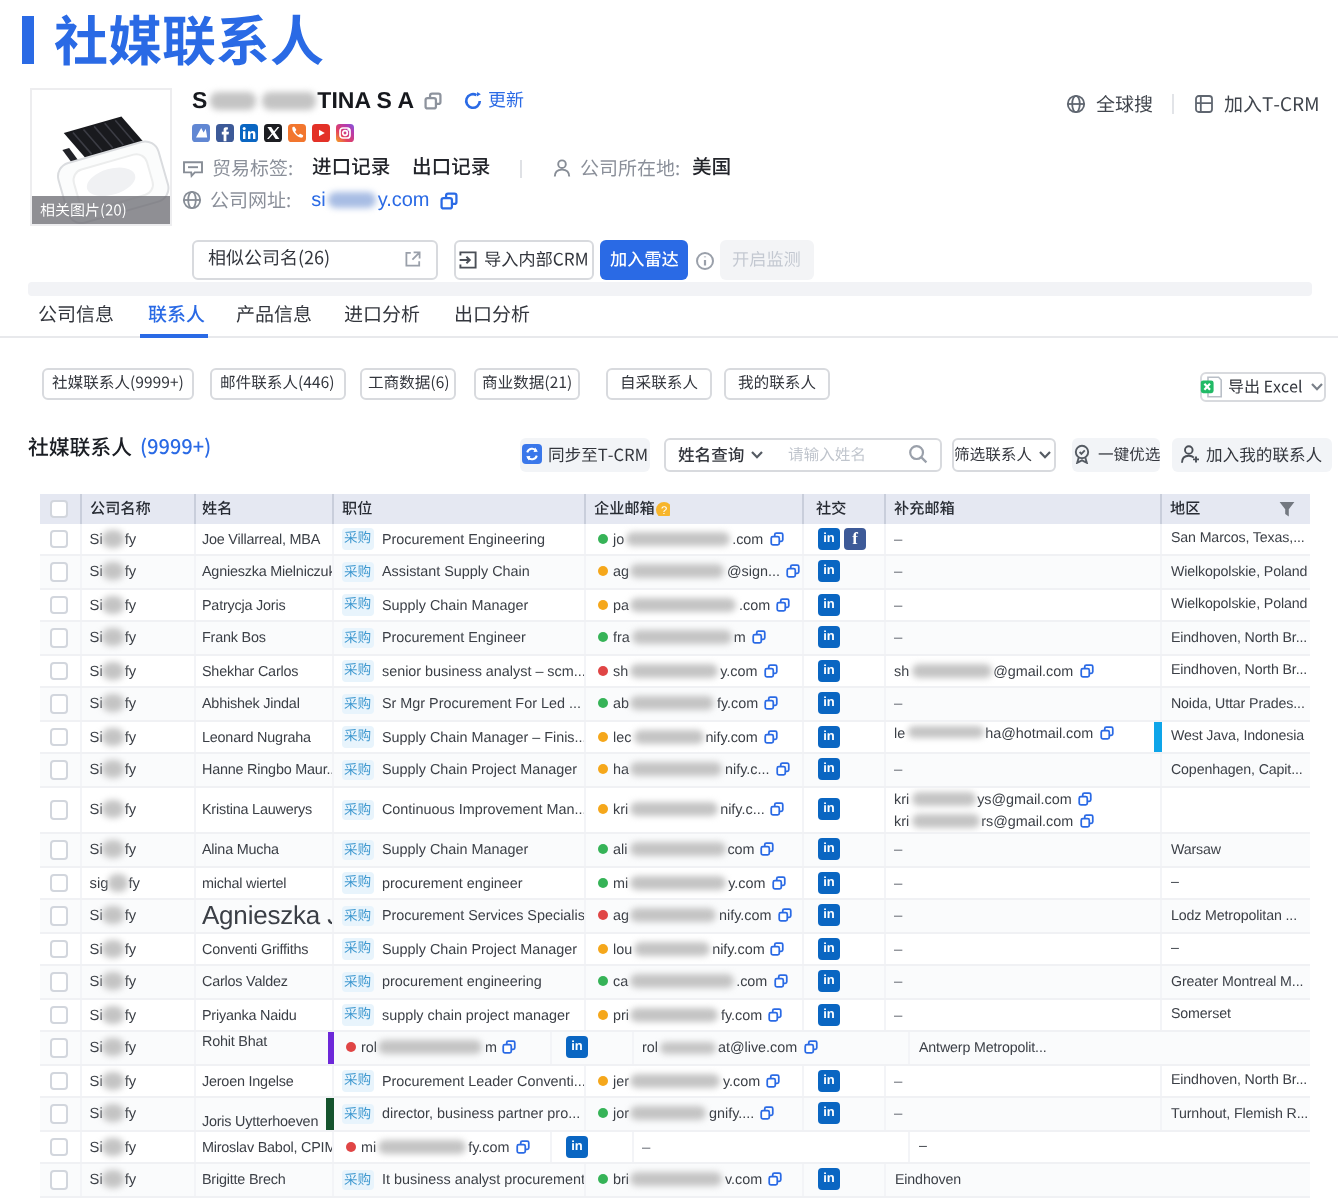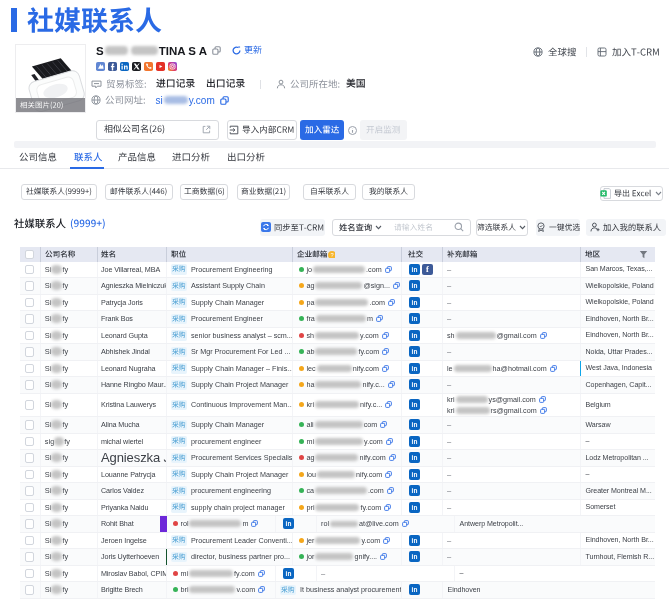--- a/index.html
+++ b/index.html
@@ -869,21 +869,21 @@
 <div class="ab" style="left:20px;top:327.5px;width:635px;height:16.5px;background:#fff;border-bottom:1px solid #f0f1f4;display:flex">
     <div style="flex:none;width:20.8px;display:flex;align-items:center;padding-left:4.5px;border-right:1px solid #f3f4f7;overflow:hidden;height:100%;">
       <span style="display:block;width:9.5px;height:9.5px;border:1px solid #d2d6dd;border-radius:2px;background:#fff"></span>
     </div>
     <div style="flex:none;width:57.2px;display:flex;align-items:center;padding-left:4px;border-right:1px solid #f3f4f7;overflow:hidden;height:100%;">
       <span style="font-size:7.4px;color:#3b3f46">Si</span>
       <span class="blur" style="width:11px;height:9px;margin:0;border-radius:45%"></span>
       <span style="font-size:7.4px;color:#3b3f46">fy</span>
     </div>
     <div style="flex:none;width:69px;display:flex;align-items:center;padding-left:3px;border-right:1px solid #f3f4f7;overflow:hidden;height:100%;">
-      <span style="font-size:7.2px;color:#3b3f46;white-space:nowrap;letter-spacing:-.1px">Leonard Gupta</span>
+      <span style="font-size:7.2px;color:#3b3f46;white-space:nowrap;letter-spacing:-.1px">Shekhar Carlos</span>
     </div>
     <div style="flex:none;width:126px;display:flex;align-items:center;padding-left:4px;border-right:1px solid #f3f4f7;overflow:hidden;height:100%;">
       <span style="flex:none;display:inline-flex;width:16px;height:10.5px;background:#e8f4fc;border-radius:2px;align-items:center;justify-content:center;margin-right:4px">
         <svg class="ck" style="width:13.6px;height:7.8px;" viewBox="0 0 13.6 7.8">
           <g fill="#3c97cf" transform="translate(0,6.12) scale(0.006800,-0.006800)">
             <use href="#gr91c7" x="0"></use>
             <use href="#gr8d2d" x="1000"></use>
           </g>
         </svg>
       </span>
@@ -999,21 +999,21 @@
       <span style="margin-left:3px;flex:none">
         <svg class="ic" style="width:7px;height:7px;" viewBox="0 0 8 8">
           <rect x="2.7" y="0.7" width="4.6" height="4.6" rx="0.9" fill="none" stroke="#2a6ae5" stroke-width="1"></rect>
           <rect x="0.7" y="2.7" width="4.6" height="4.6" rx="0.9" fill="#fff" stroke="#2a6ae5" stroke-width="1"></rect>
         </svg>
       </span>
     </div>
     <div style="flex:none;width:41px;display:flex;align-items:center;padding-left:7px;border-right:1px solid #f3f4f7;overflow:hidden;height:100%;">
       <span style="display:inline-flex;width:11px;height:11px;border-radius:2px;background:#0a66c2;color:#fff;font-size:6.5px;font-weight:bold;align-items:center;justify-content:center;font-family:'Liberation Sans'">in</span>
     </div>
-    <div style="flex:none;width:138px;display:flex;align-items:center;padding-left:4px;border-right:1px solid #0ea5e9;overflow:hidden;height:100%;">
+    <div style="flex:none;width:138px;display:flex;align-items:flex-start;padding-left:4px;border-right:4px solid #0ea5e9;overflow:hidden;height:100%;">
       <div>
         <div style="display:flex;align-items:center;height:11px">
           <span style="font-size:7.2px;color:#3b3f46;white-space:nowrap">le</span>
           <span class="blur" style="width:38px;height:6.5px;margin:0 1px"></span>
           <span style="font-size:7.2px;color:#3b3f46;white-space:nowrap">ha@hotmail.com</span>
           <span style="margin-left:3px;flex:none">
             <svg class="ic" style="width:7px;height:7px;" viewBox="0 0 8 8">
               <rect x="2.7" y="0.7" width="4.6" height="4.6" rx="0.9" fill="none" stroke="#2a6ae5" stroke-width="1"></rect>
               <rect x="0.7" y="2.7" width="4.6" height="4.6" rx="0.9" fill="#fff" stroke="#2a6ae5" stroke-width="1"></rect>
             </svg>
@@ -1127,23 +1127,20 @@
           <span style="font-size:7.2px;color:#3b3f46;white-space:nowrap">rs@gmail.com</span>
           <span style="margin-left:3px;flex:none">
             <svg class="ic" style="width:7px;height:7px;" viewBox="0 0 8 8">
               <rect x="2.7" y="0.7" width="4.6" height="4.6" rx="0.9" fill="none" stroke="#2a6ae5" stroke-width="1"></rect>
               <rect x="0.7" y="2.7" width="4.6" height="4.6" rx="0.9" fill="#fff" stroke="#2a6ae5" stroke-width="1"></rect>
             </svg>
           </span>
         </div>
       </div>
     </div>
-    <div style="flex:none;width:74px;display:flex;align-items:center;padding-left:4.5px;border-right:1px solid transparent;overflow:hidden;height:100%;">
-      <span style="font-size:7.1px;color:#3b3f46;white-space:nowrap;letter-spacing:-.06px">Belgium</span>
-    </div>
   </div>
 <div class="ab" style="left:20px;top:417.0px;width:635px;height:16.5px;background:#fafbfc;border-bottom:1px solid #f0f1f4;display:flex">
     <div style="flex:none;width:20.8px;display:flex;align-items:center;padding-left:4.5px;border-right:1px solid #f3f4f7;overflow:hidden;height:100%;">
       <span style="display:block;width:9.5px;height:9.5px;border:1px solid #d2d6dd;border-radius:2px;background:#fff"></span>
     </div>
     <div style="flex:none;width:57.2px;display:flex;align-items:center;padding-left:4px;border-right:1px solid #f3f4f7;overflow:hidden;height:100%;">
       <span style="font-size:7.4px;color:#3b3f46">Si</span>
       <span class="blur" style="width:11px;height:9px;margin:0;border-radius:45%"></span>
       <span style="font-size:7.4px;color:#3b3f46">fy</span>
     </div>
@@ -1276,21 +1273,21 @@
 <div class="ab" style="left:20px;top:466.5px;width:635px;height:16.5px;background:#fff;border-bottom:1px solid #f0f1f4;display:flex">
     <div style="flex:none;width:20.8px;display:flex;align-items:center;padding-left:4.5px;border-right:1px solid #f3f4f7;overflow:hidden;height:100%;">
       <span style="display:block;width:9.5px;height:9.5px;border:1px solid #d2d6dd;border-radius:2px;background:#fff"></span>
     </div>
     <div style="flex:none;width:57.2px;display:flex;align-items:center;padding-left:4px;border-right:1px solid #f3f4f7;overflow:hidden;height:100%;">
       <span style="font-size:7.4px;color:#3b3f46">Si</span>
       <span class="blur" style="width:11px;height:9px;margin:0;border-radius:45%"></span>
       <span style="font-size:7.4px;color:#3b3f46">fy</span>
     </div>
     <div style="flex:none;width:69px;display:flex;align-items:center;padding-left:3px;border-right:1px solid #f3f4f7;overflow:hidden;height:100%;">
-      <span style="font-size:7.2px;color:#3b3f46;white-space:nowrap;letter-spacing:-.1px">Louanne Patrycja</span>
+      <span style="font-size:7.2px;color:#3b3f46;white-space:nowrap;letter-spacing:-.1px">Conventi Griffiths</span>
     </div>
     <div style="flex:none;width:126px;display:flex;align-items:center;padding-left:4px;border-right:1px solid #f3f4f7;overflow:hidden;height:100%;">
       <span style="flex:none;display:inline-flex;width:16px;height:10.5px;background:#e8f4fc;border-radius:2px;align-items:center;justify-content:center;margin-right:4px">
         <svg class="ck" style="width:13.6px;height:7.8px;" viewBox="0 0 13.6 7.8">
           <g fill="#3c97cf" transform="translate(0,6.12) scale(0.006800,-0.006800)">
             <use href="#gr91c7" x="0"></use>
             <use href="#gr8d2d" x="1000"></use>
           </g>
         </svg>
       </span>
@@ -1410,21 +1407,21 @@
   </div>
 <div class="ab" style="left:20px;top:516.0px;width:635px;height:16.5px;background:#fafbfc;border-bottom:1px solid #f0f1f4;display:flex">
     <div style="flex:none;width:20.8px;display:flex;align-items:center;padding-left:4.5px;border-right:1px solid #f3f4f7;overflow:hidden;height:100%;">
       <span style="display:block;width:9.5px;height:9.5px;border:1px solid #d2d6dd;border-radius:2px;background:#fff"></span>
     </div>
     <div style="flex:none;width:57.2px;display:flex;align-items:center;padding-left:4px;border-right:1px solid #f3f4f7;overflow:hidden;height:100%;">
       <span style="font-size:7.4px;color:#3b3f46">Si</span>
       <span class="blur" style="width:11px;height:9px;margin:0;border-radius:45%"></span>
       <span style="font-size:7.4px;color:#3b3f46">fy</span>
     </div>
-    <div style="flex:none;width:69px;display:flex;align-items:center;padding-left:3px;border-right:7px solid #6d28d9;overflow:hidden;height:100%;">
+    <div style="flex:none;width:69px;display:flex;padding-left:3px;border-right:3px solid #6d28d9;overflow:hidden;height:100%;">
       <span style="font-size:7.2px;color:#3b3f46;white-space:nowrap;letter-spacing:-.1px">Rohit Bhat</span>
     </div>
     <div style="flex:none;width:109px;display:flex;align-items:center;padding-left:6px;border-right:1px solid #f3f4f7;overflow:hidden;height:100%;">
       <span style="flex:none;width:5px;height:5px;border-radius:50%;background:#e04545;margin-right:2.5px"></span>
       <span style="font-size:7.2px;color:#3b3f46;white-space:nowrap">rol</span>
       <span class="blur" style="width:52px;height:7px;margin:0 1px"></span>
       <span style="font-size:7.2px;color:#3b3f46;white-space:nowrap">m</span>
       <span style="margin-left:3px;flex:none">
         <svg class="ic" style="width:7px;height:7px;" viewBox="0 0 8 8">
           <rect x="2.7" y="0.7" width="4.6" height="4.6" rx="0.9" fill="none" stroke="#2a6ae5" stroke-width="1"></rect>
@@ -1501,21 +1498,21 @@
   </div>
 <div class="ab" style="left:20px;top:549.0px;width:635px;height:16.5px;background:#fafbfc;border-bottom:1px solid #f0f1f4;display:flex">
     <div style="flex:none;width:20.8px;display:flex;align-items:center;padding-left:4.5px;border-right:1px solid #f3f4f7;overflow:hidden;height:100%;">
       <span style="display:block;width:9.5px;height:9.5px;border:1px solid #d2d6dd;border-radius:2px;background:#fff"></span>
     </div>
     <div style="flex:none;width:57.2px;display:flex;align-items:center;padding-left:4px;border-right:1px solid #f3f4f7;overflow:hidden;height:100%;">
       <span style="font-size:7.4px;color:#3b3f46">Si</span>
       <span class="blur" style="width:11px;height:9px;margin:0;border-radius:45%"></span>
       <span style="font-size:7.4px;color:#3b3f46">fy</span>
     </div>
-    <div style="flex:none;width:69px;display:flex;align-items:center;padding-left:3px;border-right:1px solid #14532d;overflow:hidden;height:100%;">
+    <div style="flex:none;width:69px;display:flex;align-items:flex-end;padding-left:3px;border-right:4px solid #14532d;overflow:hidden;height:100%;">
       <span style="font-size:7.2px;color:#3b3f46;white-space:nowrap;letter-spacing:-.1px">Joris Uytterhoeven</span>
     </div>
     <div style="flex:none;width:126px;display:flex;align-items:center;padding-left:4px;border-right:1px solid #f3f4f7;overflow:hidden;height:100%;">
       <span style="flex:none;display:inline-flex;width:16px;height:10.5px;background:#e8f4fc;border-radius:2px;align-items:center;justify-content:center;margin-right:4px">
         <svg class="ck" style="width:13.6px;height:7.8px;" viewBox="0 0 13.6 7.8">
           <g fill="#3c97cf" transform="translate(0,6.12) scale(0.006800,-0.006800)">
             <use href="#gr91c7" x="0"></use>
             <use href="#gr8d2d" x="1000"></use>
           </g>
         </svg>
@@ -1583,42 +1580,42 @@
       <span style="display:block;width:9.5px;height:9.5px;border:1px solid #d2d6dd;border-radius:2px;background:#fff"></span>
     </div>
     <div style="flex:none;width:57.2px;display:flex;align-items:center;padding-left:4px;border-right:1px solid #f3f4f7;overflow:hidden;height:100%;">
       <span style="font-size:7.4px;color:#3b3f46">Si</span>
       <span class="blur" style="width:11px;height:9px;margin:0;border-radius:45%"></span>
       <span style="font-size:7.4px;color:#3b3f46">fy</span>
     </div>
     <div style="flex:none;width:69px;display:flex;align-items:center;padding-left:3px;border-right:1px solid #f3f4f7;overflow:hidden;height:100%;">
       <span style="font-size:7.2px;color:#3b3f46;white-space:nowrap;letter-spacing:-.1px">Brigitte Brech</span>
     </div>
-    <div style="flex:none;width:109px;display:flex;align-items:center;padding-left:6px;border-right:1px solid #f3f4f7;overflow:hidden;height:100%;">
-      <span style="flex:none;width:5px;height:5px;border-radius:50%;background:#36b357;margin-right:2.5px"></span>
-      <span style="font-size:7.2px;color:#3b3f46;white-space:nowrap">bri</span>
-      <span class="blur" style="width:46px;height:7px;margin:0 1px"></span>
-      <span style="font-size:7.2px;color:#3b3f46;white-space:nowrap">v.com</span>
-      <span style="margin-left:3px;flex:none">
-        <svg class="ic" style="width:7px;height:7px;" viewBox="0 0 8 8">
-          <rect x="2.7" y="0.7" width="4.6" height="4.6" rx="0.9" fill="none" stroke="#2a6ae5" stroke-width="1"></rect>
-          <rect x="0.7" y="2.7" width="4.6" height="4.6" rx="0.9" fill="#fff" stroke="#2a6ae5" stroke-width="1"></rect>
-        </svg>
-      </span>
-    </div>
     <div style="flex:none;width:126px;display:flex;align-items:center;padding-left:4px;border-right:1px solid #f3f4f7;overflow:hidden;height:100%;">
       <span style="flex:none;display:inline-flex;width:16px;height:10.5px;background:#e8f4fc;border-radius:2px;align-items:center;justify-content:center;margin-right:4px">
         <svg class="ck" style="width:13.6px;height:7.8px;" viewBox="0 0 13.6 7.8">
           <g fill="#3c97cf" transform="translate(0,6.12) scale(0.006800,-0.006800)">
             <use href="#gr91c7" x="0"></use>
             <use href="#gr8d2d" x="1000"></use>
           </g>
         </svg>
       </span>
       <span style="font-size:7.2px;color:#3b3f46;white-space:nowrap">It business analyst procurement</span>
+    </div>
+    <div style="flex:none;width:109px;display:flex;align-items:center;padding-left:6px;border-right:1px solid #f3f4f7;overflow:hidden;height:100%;">
+      <span style="flex:none;width:5px;height:5px;border-radius:50%;background:#36b357;margin-right:2.5px"></span>
+      <span style="font-size:7.2px;color:#3b3f46;white-space:nowrap">bri</span>
+      <span class="blur" style="width:46px;height:7px;margin:0 1px"></span>
+      <span style="font-size:7.2px;color:#3b3f46;white-space:nowrap">v.com</span>
+      <span style="margin-left:3px;flex:none">
+        <svg class="ic" style="width:7px;height:7px;" viewBox="0 0 8 8">
+          <rect x="2.7" y="0.7" width="4.6" height="4.6" rx="0.9" fill="none" stroke="#2a6ae5" stroke-width="1"></rect>
+          <rect x="0.7" y="2.7" width="4.6" height="4.6" rx="0.9" fill="#fff" stroke="#2a6ae5" stroke-width="1"></rect>
+        </svg>
+      </span>
     </div>
     <div style="flex:none;width:41px;display:flex;align-items:center;padding-left:7px;border-right:1px solid #f3f4f7;overflow:hidden;height:100%;">
       <span style="display:inline-flex;width:11px;height:11px;border-radius:2px;background:#0a66c2;color:#fff;font-size:6.5px;font-weight:bold;align-items:center;justify-content:center;font-family:'Liberation Sans'">in</span>
     </div>
     <div style="flex:none;width:74px;display:flex;align-items:center;padding-left:4.5px;border-right:1px solid transparent;overflow:hidden;height:100%;">
       <span style="font-size:7.1px;color:#3b3f46;white-space:nowrap;letter-spacing:-.06px">Eindhoven</span>
     </div>
   </div>
 <svg style="position:absolute;width:0;height:0" aria-hidden="true">
     <defs>

